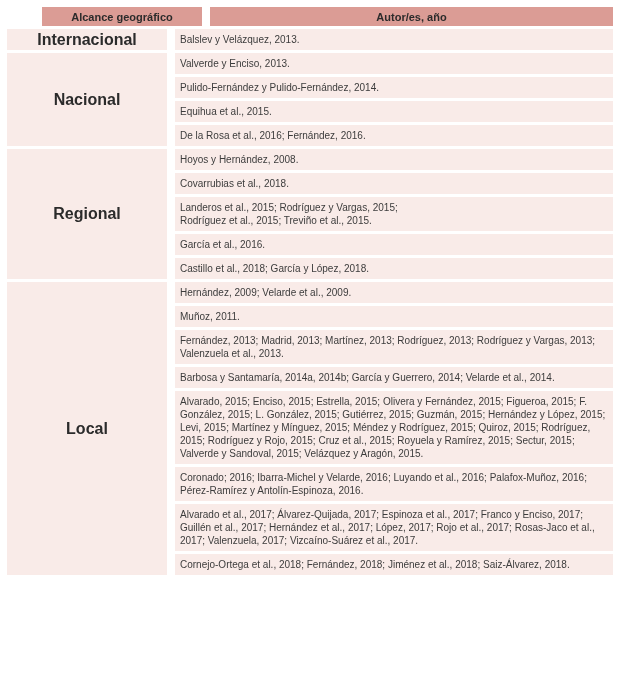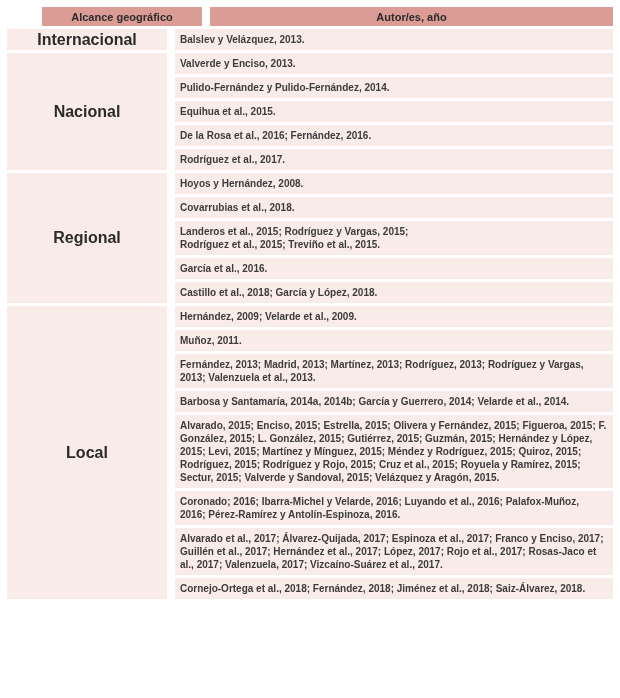--- a/index.html
+++ b/index.html
@@ -52,21 +52,20 @@
     display: flex;
     align-items: center;
     justify-content: center;
     text-align: center;
   }
   .rows-col {
     flex: 1;
     display: flex;
     flex-direction: column;
     gap: 3px;
-    font-weight: bold;
   }
   .author-cell {
     background: var(--rowbg, #f9ebe8);
     font-size: 10px;
     line-height: 13px;
     padding: 4px 6px 4px 5px;
     color: #3c3c3c;
     white-space: pre-line;
     display: flex;
     flex-direction: column;
@@ -89,21 +88,20 @@
           <div class="author-cell"><span>Balslev y Velázquez, 2013.</span></div>
         </div>
       </div>
       <div class="group-row">
         <div class="scope-cell">Nacional</div>
         <div class="rows-col">
           <div class="author-cell"><span>Valverde y Enciso, 2013.</span></div>
           <div class="author-cell"><span>Pulido-Fernández y Pulido-Fernández, 2014.</span></div>
           <div class="author-cell"><span>Equihua et al., 2015.</span></div>
           <div class="author-cell"><span>De la Rosa et al., 2016; Fernández, 2016.</span></div>
-          <div class="author-cell"><span>Rodríguez et al., 2017.</span></div>
         </div>
       </div>
       <div class="group-row">
         <div class="scope-cell">Regional</div>
         <div class="rows-col">
           <div class="author-cell"><span>Hoyos y Hernández, 2008.</span></div>
           <div class="author-cell"><span>Covarrubias et al., 2018.</span></div>
           <div class="author-cell"><span>Landeros et al., 2015; Rodríguez y Vargas, 2015;
 Rodríguez et al., 2015; Treviño et al., 2015.</span></div>
           <div class="author-cell"><span>García et al., 2016.</span></div>

